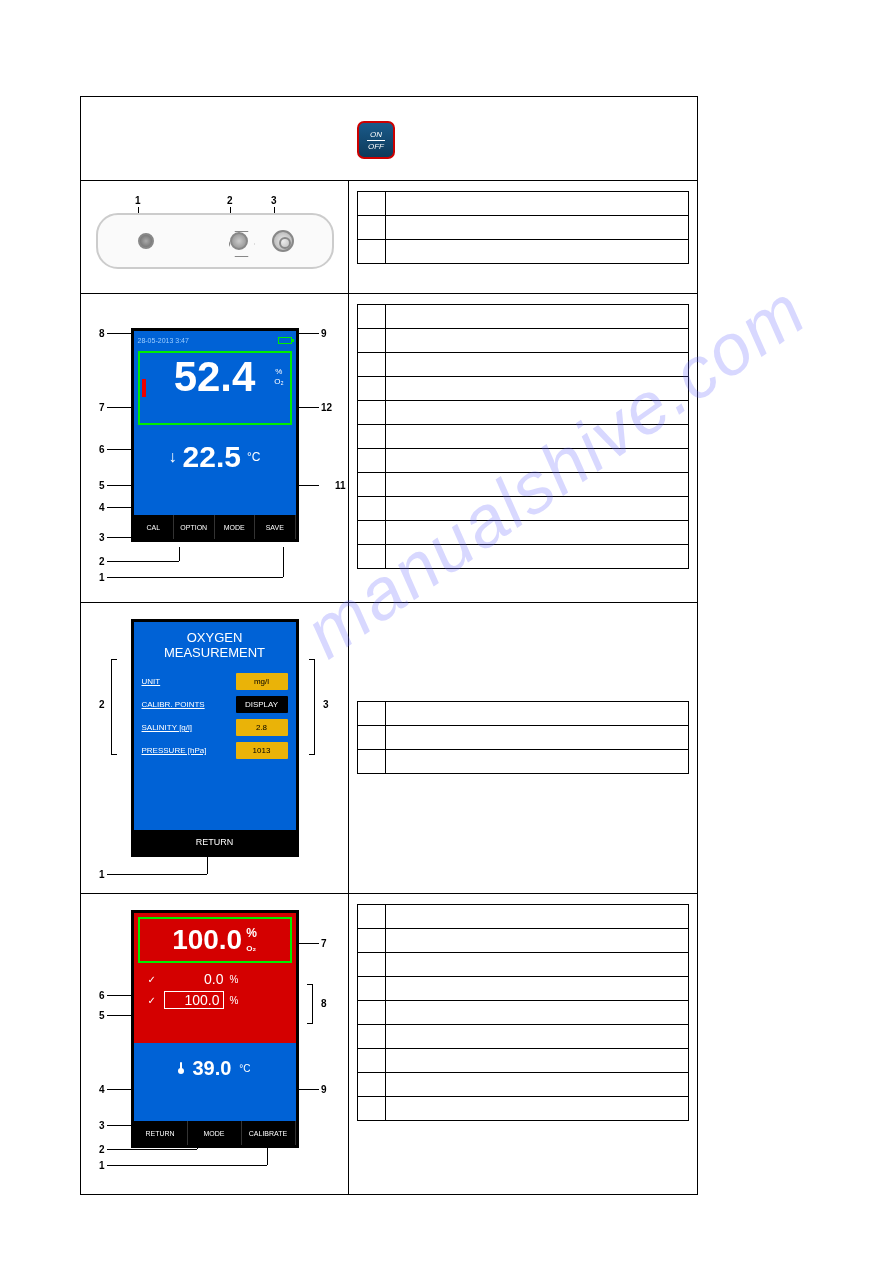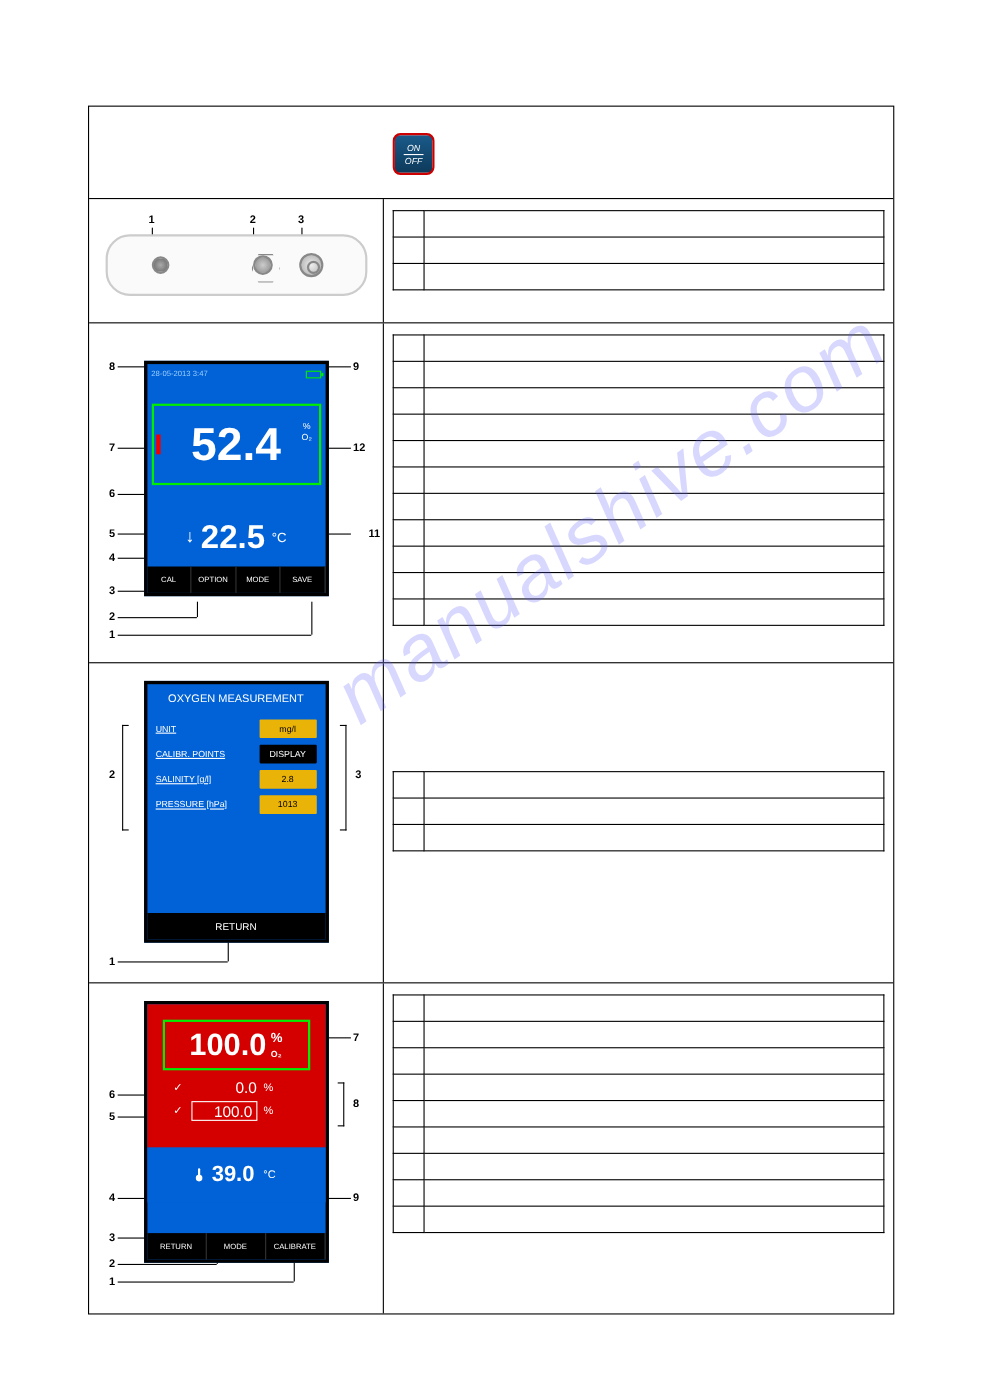--- a/index.html
+++ b/index.html
@@ -1,18 +1,18 @@
 <!DOCTYPE html>
 <html><head>
 <meta charset="utf-8">
 <style>
   * { box-sizing: border-box; margin: 0; padding: 0; }
   body { font-family: Arial, sans-serif; font-size: 10px; background: #fff; width: 893px; height: 1263px; position: relative; }
   
-  .page { position: absolute; left: 80px; top: 96px; width: 733px; border: 1px solid #000; }
+  .page { position: absolute; left: 80px; top: 96px; width: 618px; border: 1px solid #000; }
   
   
   .watermark { position: absolute; left: 260px; top: 430px; font-size: 72px; color: rgba(100,100,255,0.25); transform: rotate(-35deg); transform-origin: center; pointer-events: none; z-index: 100; font-style: italic; letter-spacing: 2px; }
   
   
   .header-row { height: 84px; border-bottom: 1px solid #000; position: relative; }
   .onoff-btn { position: absolute; left: 276px; top: 24px; width: 38px; height: 38px; background: linear-gradient(#1a5a8a,#0d3a5a); border: 2px solid #c00; border-radius: 7px; display: flex; flex-direction: column; align-items: center; justify-content: center; color: #fff; font-size: 8px; font-style: italic; line-height: 9px; }
   .onoff-btn .sep { width: 18px; height: 1px; background: #fff; margin: 1px 0; }
   
   
@@ -42,43 +42,43 @@
   
   .lcd { width: 168px; background: #0062d6; margin: 0 auto; border: 3px solid #000; position: relative; }
   
   
   .lcdA { height: 214px; }
   .lcdA .topbar { height: 18px; padding: 2px 4px; display:flex; justify-content:space-between; align-items:center; color:#0b3; font-size:7px; }
   .lcdA .topbar .datetime { color:#9cf; }
   .lcdA .batt { width: 14px; height: 7px; border: 1px solid #0e0; position: relative; }
   .lcdA .batt::after { content:''; position:absolute; right:-3px; top:1px; width:2px; height:3px; background:#0e0; }
   .lcdA .batt .fill { background:#0e0; height:100%; width:70%; }
-  .lcdA .main-val { border: 2px solid #0e0; margin: 18px 4px; height: 74px; display:flex; align-items:center; justify-content:center; color:#fff; position:relative; }
+  .lcdA .main-val { border: 2px solid #0e0; margin: 2px 4px; height: 74px; display:flex; justify-content:center; color:#fff; position:relative; }
   .lcdA .main-val .val { font-size: 42px; font-weight: bold; }
   .lcdA .main-val .unitstack { position:absolute; right:6px; top:14px; font-size:8px; text-align:center; line-height:10px; }
   .lcdA .main-val .redmark { position:absolute; left:2px; top:26px; width:4px; height:18px; background:#e00; }
   .lcdA .temp-row { height: 60px; display:flex; align-items:center; justify-content:center; color:#fff; gap:6px; }
   .lcdA .temp-row .arrow { font-size:16px; }
   .lcdA .temp-row .tval { font-size: 30px; font-weight:bold; }
   .lcdA .temp-row .tunit { font-size: 12px; }
   .lcdA .btnbar { position:absolute; bottom:0; left:0; right:0; height:24px; background:#000; display:flex; }
   .lcdA .btnbar span { flex:1; color:#fff; font-size:7px; display:flex; align-items:center; justify-content:center; border-right:1px solid #333; }
   
   
   .lcdB { height: 238px; }
-  .lcdB .title { text-align:center; color:#fff; font-size:10px; padding:8px 10px 10px; }
+  .lcdB .title { text-align:center; color:#fff; font-size:13px; padding:8px 10px 10px; }
   .lcdB .opt-row { display:flex; align-items:center; padding: 3px 8px; gap:4px; }
   .lcdB .opt-label { color:#fff; font-size:8px; flex:1;text-decoration:underline; }
   .lcdB .opt-val { width: 52px; height: 17px; background:#eab308; color:#000; font-size:8px; display:flex; align-items:center; justify-content:center; border-radius:1px; }
   .lcdB .opt-val.dark { background:#000; color:#fff; }
   .lcdB .bottom { position:absolute; bottom:0; left:0; right:0; height:24px; background:#000; color:#fff; font-size:9px; display:flex; align-items:center; justify-content:center; }
   
   
   .lcdC { height: 238px; }
-  .lcdC .cal-top { height: 130px; background:#d40000; padding:14px; position:relative; }
+  .lcdC .cal-top { height: 130px; background:#d40000; padding:4px; position:relative; }
   .lcdC .cal-main { border:2px solid #0e0; height:46px; display:flex; align-items:center; justify-content:center; color:#fff; font-size:28px; font-weight:bold; gap:4px; }
   .lcdC .cal-main .u { font-size:12px; }
   .lcdC .cal-rows { margin-top:6px; }
   .lcdC .cal-line { display:flex; align-items:center; gap:6px; color:#fff; font-size:14px; padding:2px 10px; }
   .lcdC .cal-line .ck { font-size:10px; width:10px; }
   .lcdC .cal-line .cv { flex:0 0 60px; text-align:right; }
   .lcdC .cal-line .cp { font-size:10px; }
   .lcdC .cal-line.boxed .cv { border:1px solid #fff; padding:0 3px; }
   .lcdC .temp { height: 50px; background:#0062d6; display:flex; align-items:center; justify-content:center; gap:8px; color:#fff; }
   .lcdC .temp .tval { font-size:20px; font-weight:bold; }

